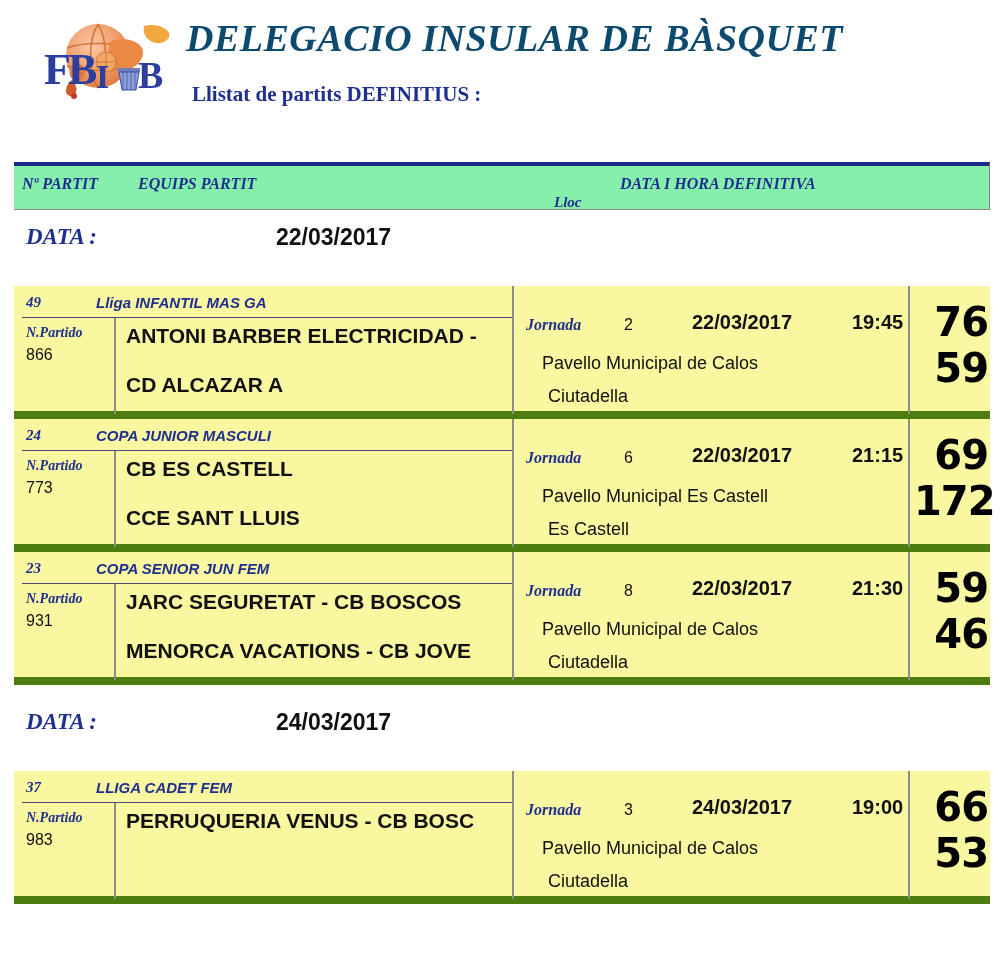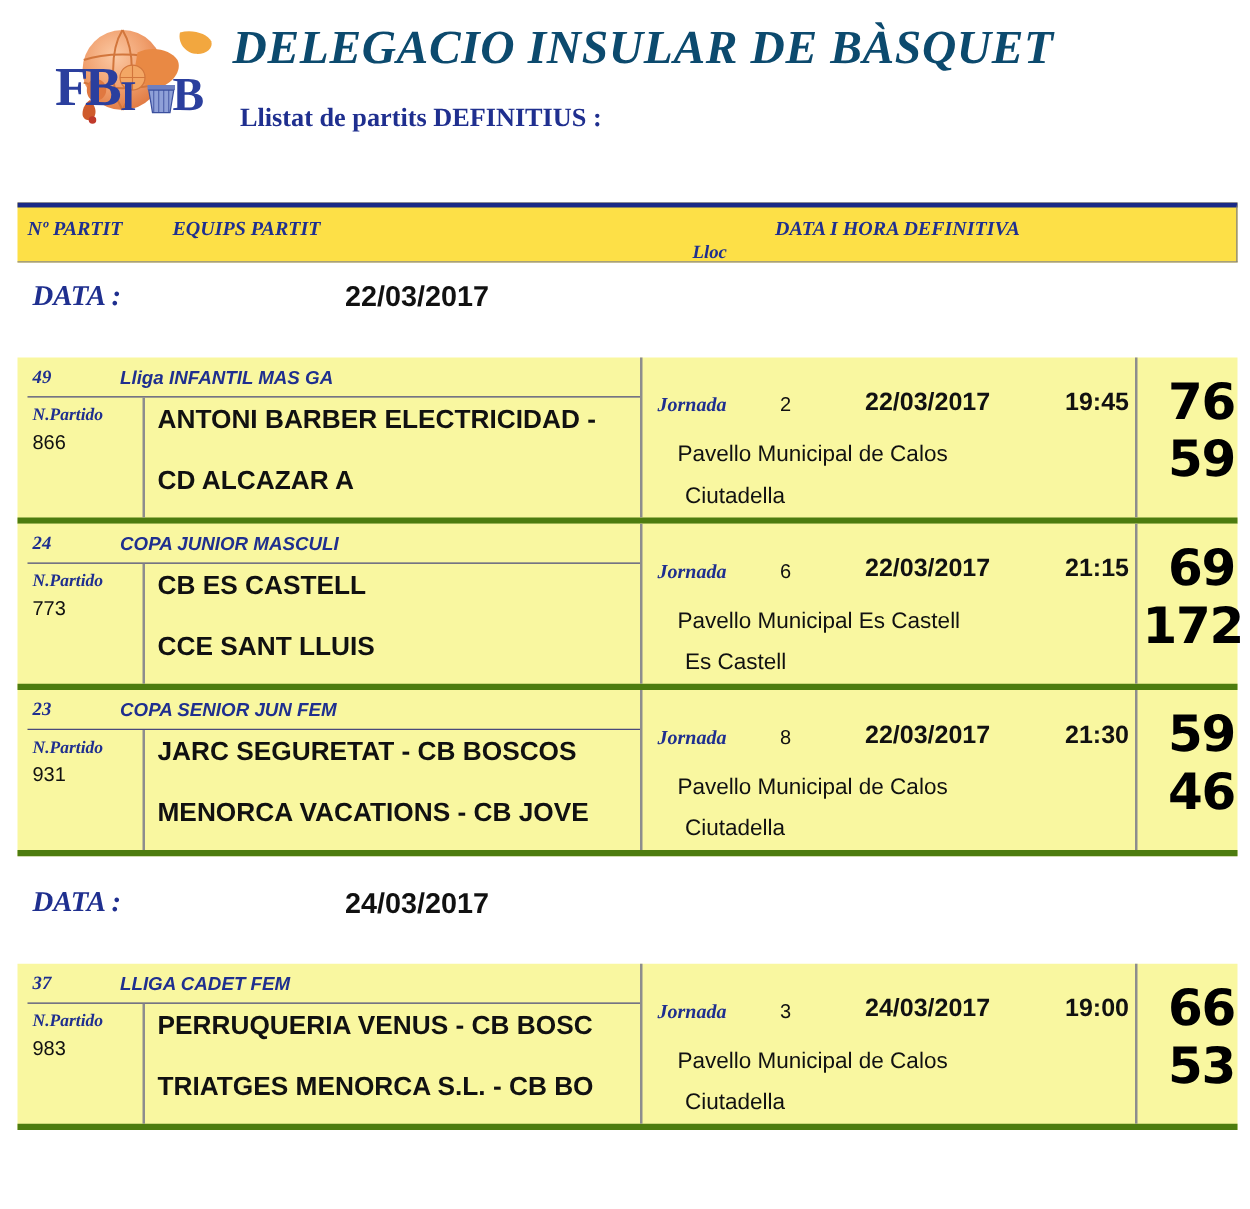--- a/index.html
+++ b/index.html
@@ -80,21 +80,21 @@
   }
   .sp1 { display:inline-block; width: 26px; }
   .sp2 { display:inline-block; width: 40px; }
   .sp3 { display:inline-block; width: 26px; }
 
   
   .col-header {
     position: absolute;
     left: 14px; top: 162px;
     width: 976px; height: 48px;
-    background: #fde047;
+    background: #86efac;
     border-top: 4px solid #1b2a86;
     border-right: 1px solid #808080;
     border-bottom: 1px solid #8a8a8a;
   }
   .ch-text {
     position: absolute;
     font-family: "Liberation Serif", serif;
     font-style: italic;
     font-weight: bold;
     font-size: 16px;
@@ -130,21 +130,21 @@
     color: #111111;
   }
 
   
   .match-row {
     position: absolute;
     left: 14px;
     width: 976px;
     height: 133px;
     background: #f9f7a0;
-    border-bottom: 5px solid #4d7c0f;
+    border-bottom: 8px solid #4d7c0f;
   }
 
   
   .mr-compnum {
     position: absolute;
     left: 12px; top: 8px;
     font-family: "Liberation Serif", serif;
     font-style: italic;
     font-weight: bold;
     font-size: 15px;
@@ -416,21 +416,20 @@
       <div class="dh-value">24/03/2017</div>
     </div>
     <div class="match-row" style="top: 771px;">
       <div class="mr-compnum">37</div>
       <div class="mr-comp">LLIGA CADET FEM</div>
       <div class="mr-comp-rule"></div>
       <div class="mr-npart-label">N.Partido</div>
       <div class="mr-npart-value">983</div>
       <div class="mr-div-id"></div>
       <div class="mr-team mr-team-home">PERRUQUERIA VENUS - CB BOSC</div>
-      <div class="mr-team mr-team-away">TRIATGES MENORCA S.L. - CB BO</div>
       <div class="mr-div-mid"></div>
       <div class="mr-jlabel">Jornada</div>
       <div class="mr-jvalue">3</div>
       <div class="mr-date">24/03/2017</div>
       <div class="mr-time">19:00</div>
       <div class="mr-venue">Pavello Municipal de Calos</div>
       <div class="mr-city">Ciutadella</div>
       <div class="mr-div-score"></div>
       <div class="mr-score mr-score-home">66</div>
       <div class="mr-score mr-score-away">53</div>

